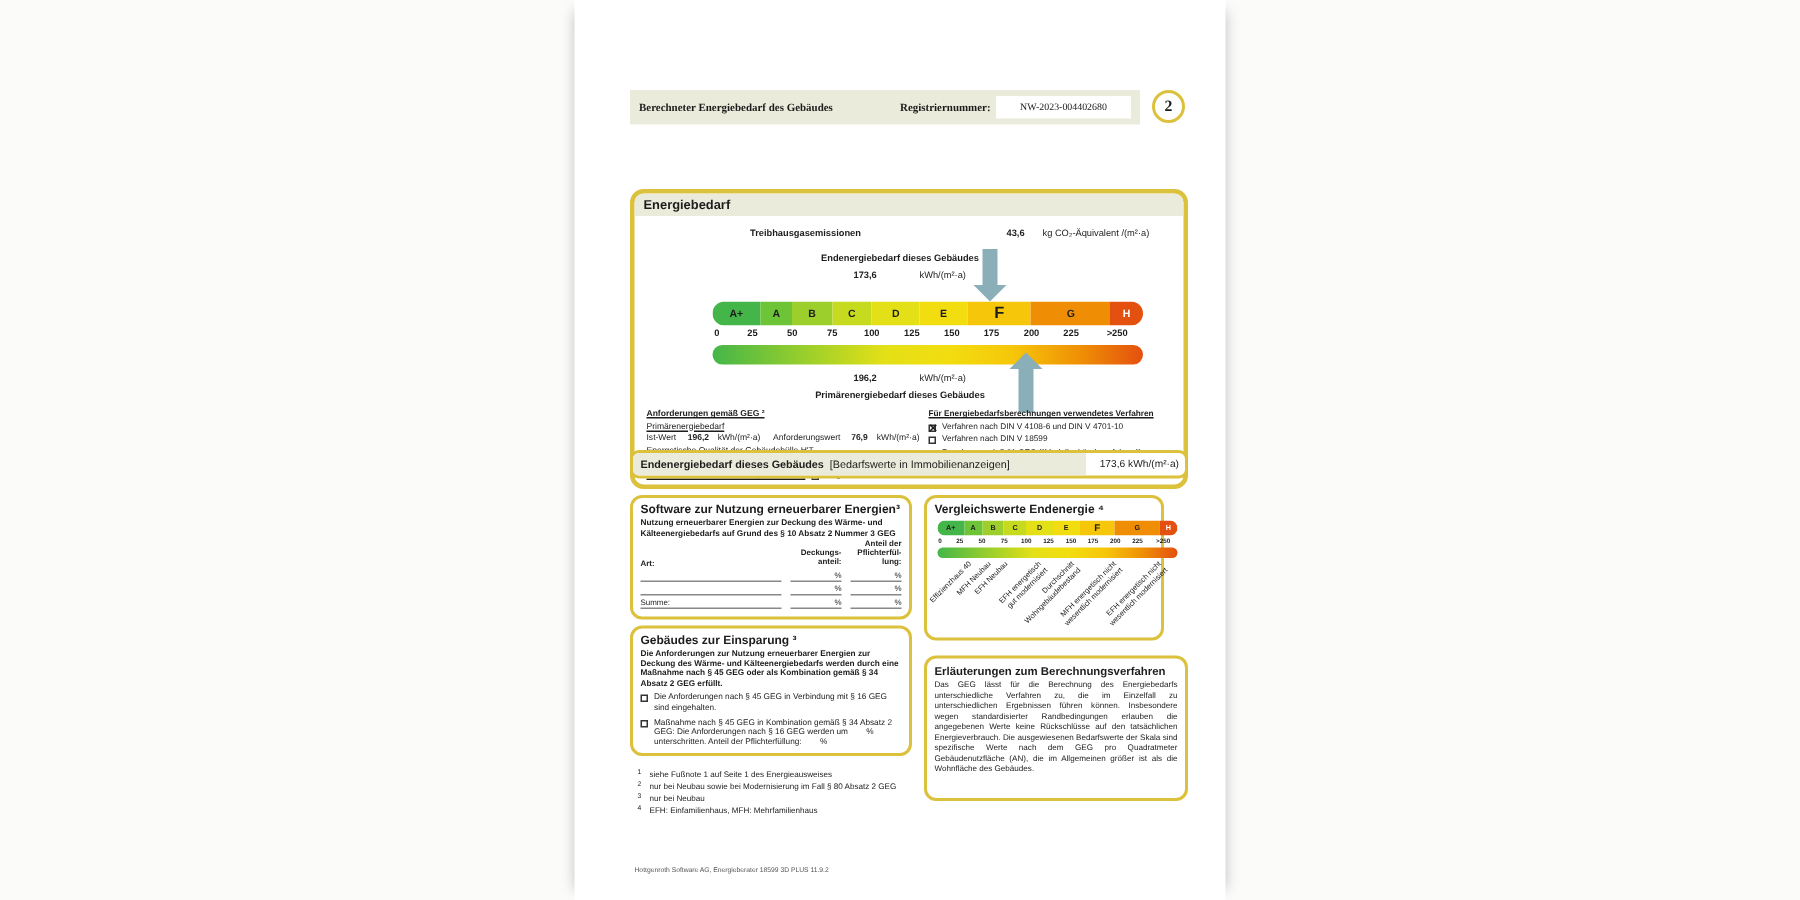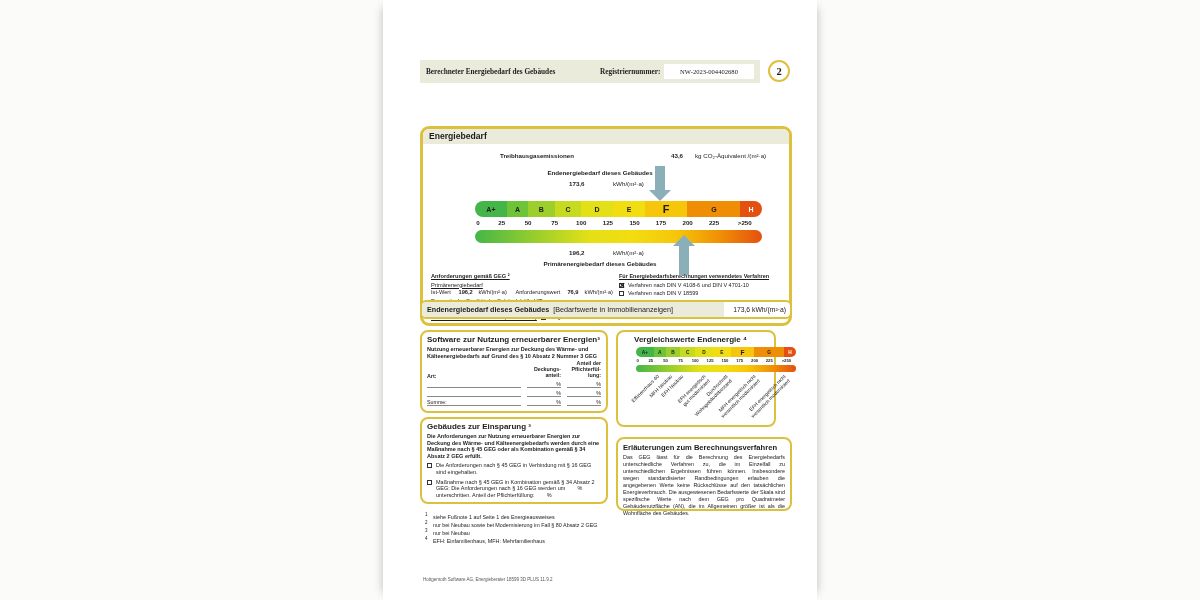--- a/index.html
+++ b/index.html
@@ -96,34 +96,34 @@
   .trow .c1{flex:1;border-bottom:.8px solid #888;}
   .trow .c2,.trow .c3{width:34px;border-bottom:.8px solid #888;text-align:right;}
   .massnahmen-box{top:417px;left:0;width:188px;height:87px;border:2.5px solid var(--gold);border-radius:8px;background:#fff;padding:3px 5px;}
   .m-item{display:flex;gap:4px;align-items:flex-start;font-size:5.5px;line-height:1.2;margin-top:3px;}
   .m-item .cbx{margin-top:1px;}
   .footnotes{top:513px;left:5px;width:220px;font-size:5.4px;line-height:1.5;}
   .fn{display:flex;gap:4px;}
   .fn .s{font-size:4.5px;position:relative;top:-1px;width:4px;}
 
   
-  .vergleich-box{top:330px;left:196px;width:160px;height:97px;border:2.5px solid var(--gold);border-radius:8px;background:#fff;padding:3px 16px;}
+  .vergleich-box{top:330px;left:196px;width:160px;height:97px;border:2.5px solid var(--gold);border-radius:8px;background:#fff;padding:3px 5px;}
   .vs-wrap{position:relative;margin-top:3px;height:80px;}
   .vs-bar{position:absolute;left:2px;top:0;width:160px;height:10px;border-radius:5px;overflow:hidden;display:flex;}
   .vs-bar .seg{font-size:4.8px;}
   .vs-bar .seg.f-big{font-size:6.5px;}
   .vs-ticks{position:absolute;left:2px;top:11px;width:160px;height:6px;}
   .vs-ticks .tick{font-size:4.2px;}
   .vs-grad{position:absolute;left:2px;top:18px;width:160px;height:7px;border-radius:4px;
            background:linear-gradient(90deg,var(--seg1) 0%,var(--seg3) 22%,var(--seg5) 40%,var(--seg6) 55%,var(--seg7) 70%,var(--seg8) 86%,var(--seg9) 100%);}
   .vlabels{position:absolute;left:2px;top:27px;width:160px;height:52px;}
   .vlabel{position:absolute;top:0;width:0;height:0;}
   .vlabel > span{position:absolute;right:0;top:0;white-space:pre;font-size:5px;line-height:1.15;text-align:right;
                  transform-origin:100% 0;transform:rotate(-45deg);}
-  .erl-box{top:437px;left:196px;width:176px;height:74px;border:2.5px solid var(--gold);border-radius:8px;background:#fff;padding:4px 5px;}
+  .erl-box{top:437px;left:196px;width:176px;height:97px;border:2.5px solid var(--gold);border-radius:8px;background:#fff;padding:4px 5px;}
   .erl-box .box-h{font-size:7.6px;}
   .erl-body{font-size:5.4px;line-height:1.3;text-align:justify;}
 
   .doc-footer{top:577px;left:3px;font-size:4.5px;color:#555;}
 </style>
 </head>
 <body>
 
 <div class="page">
   <div class="content">

